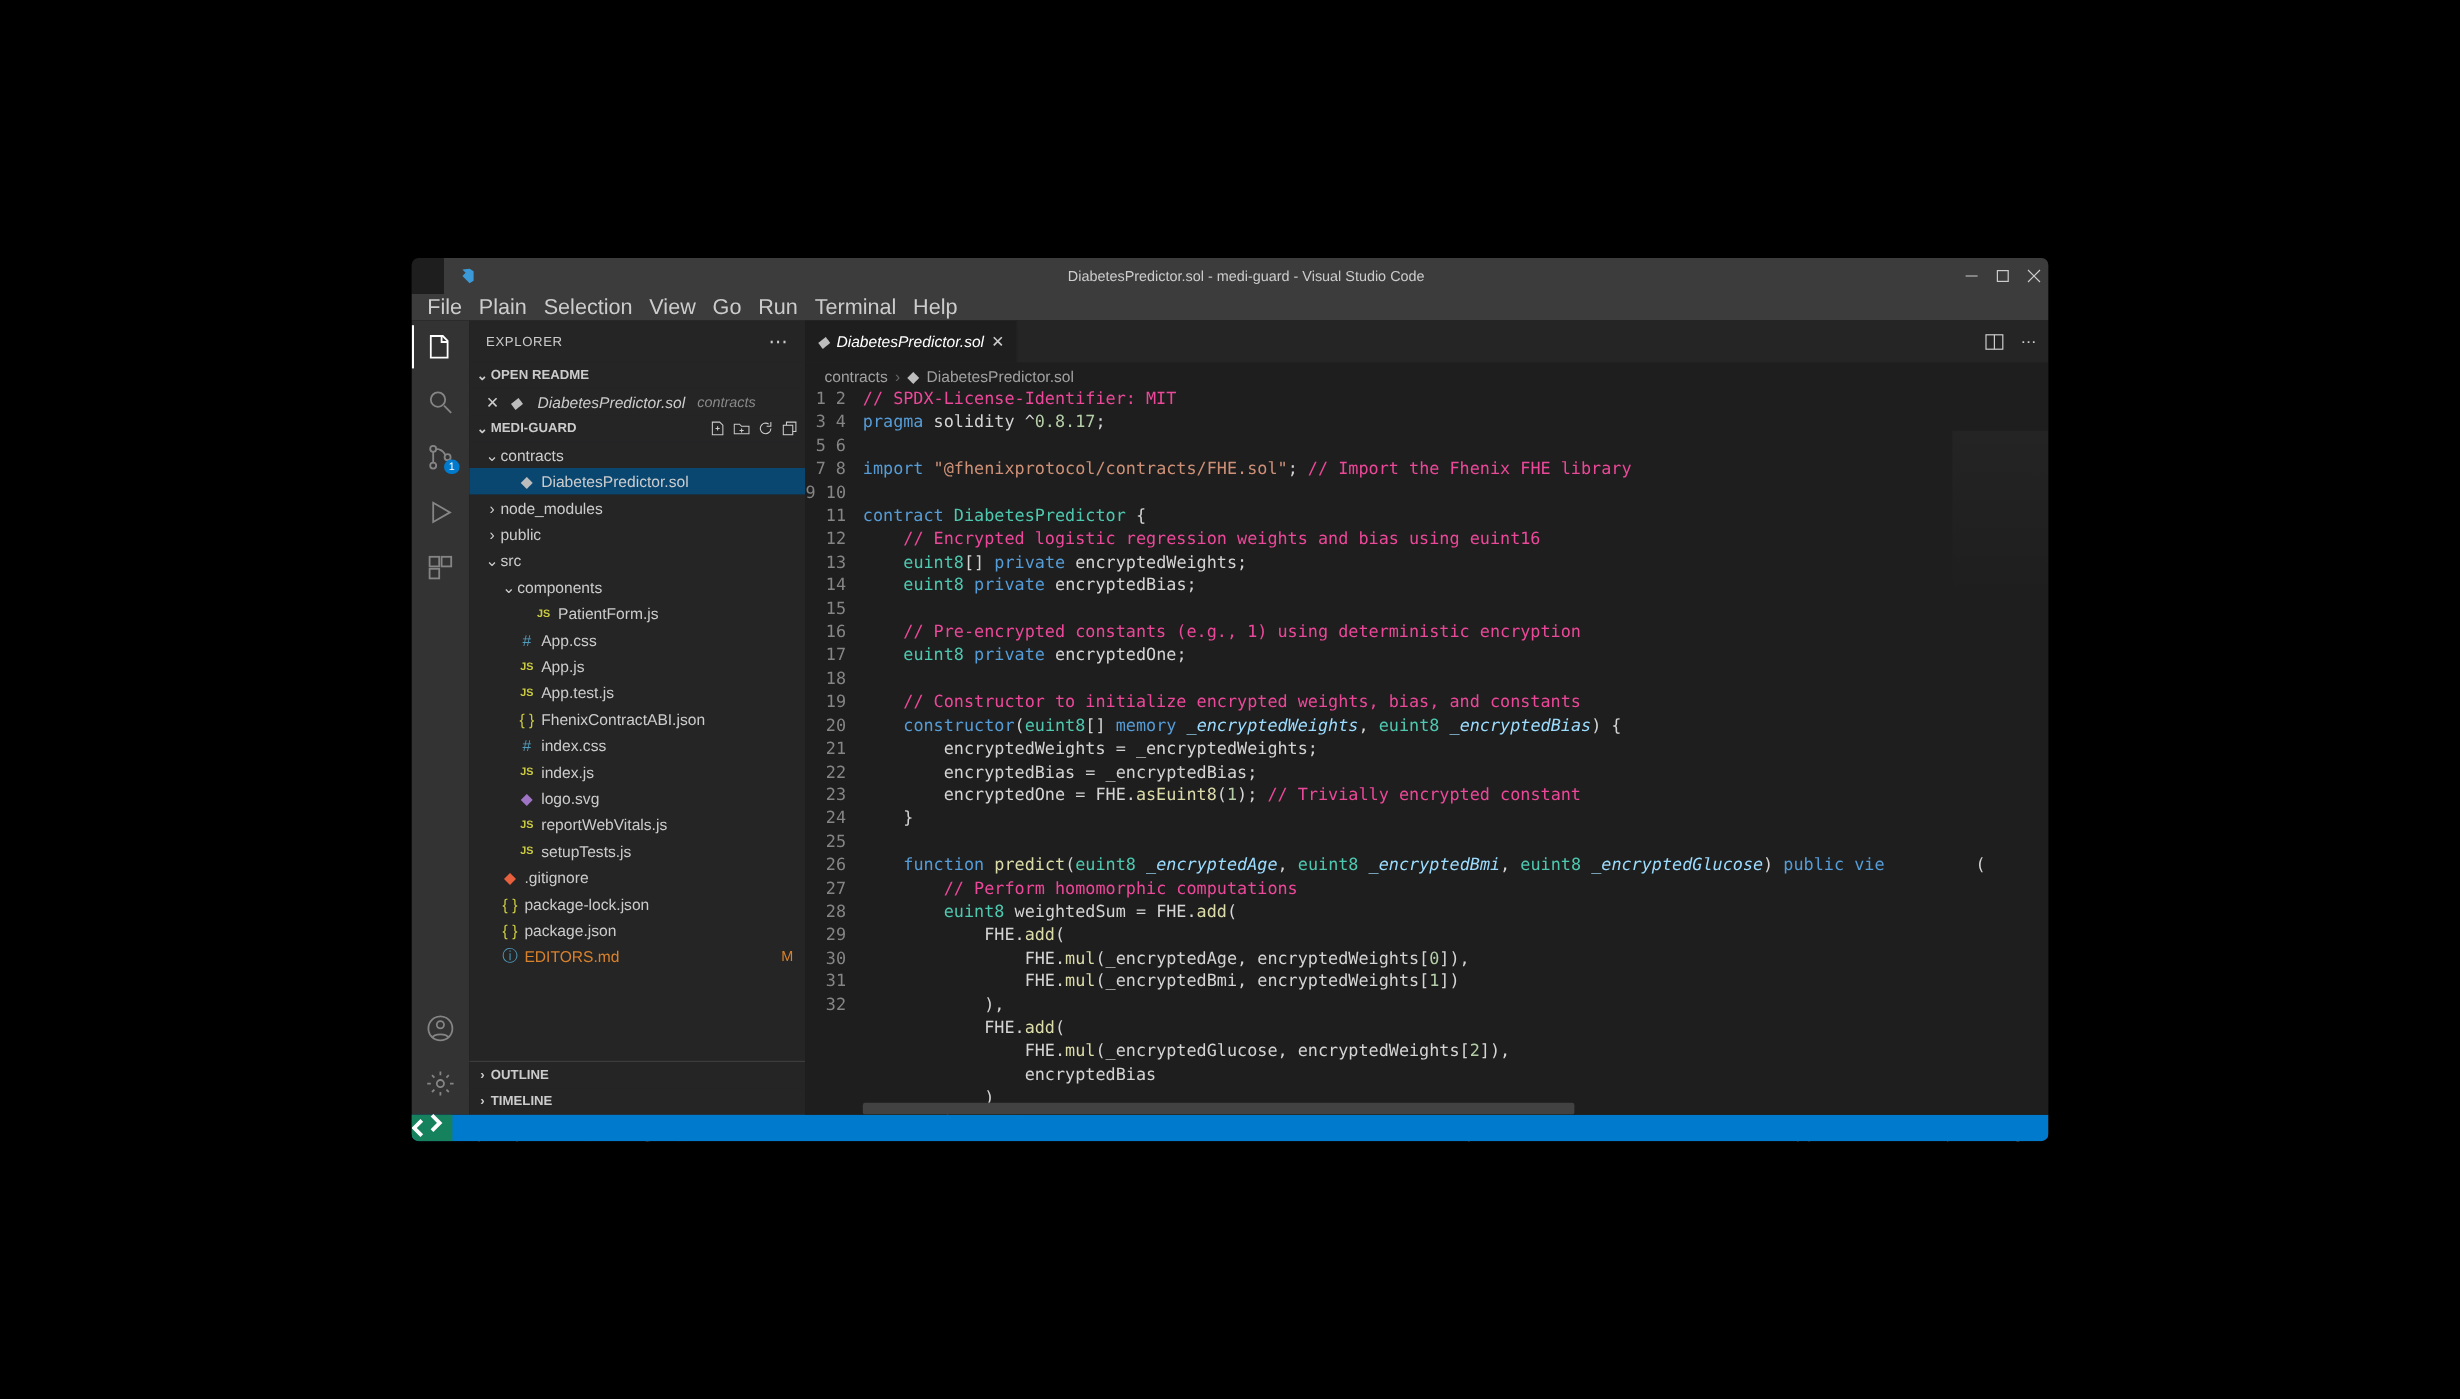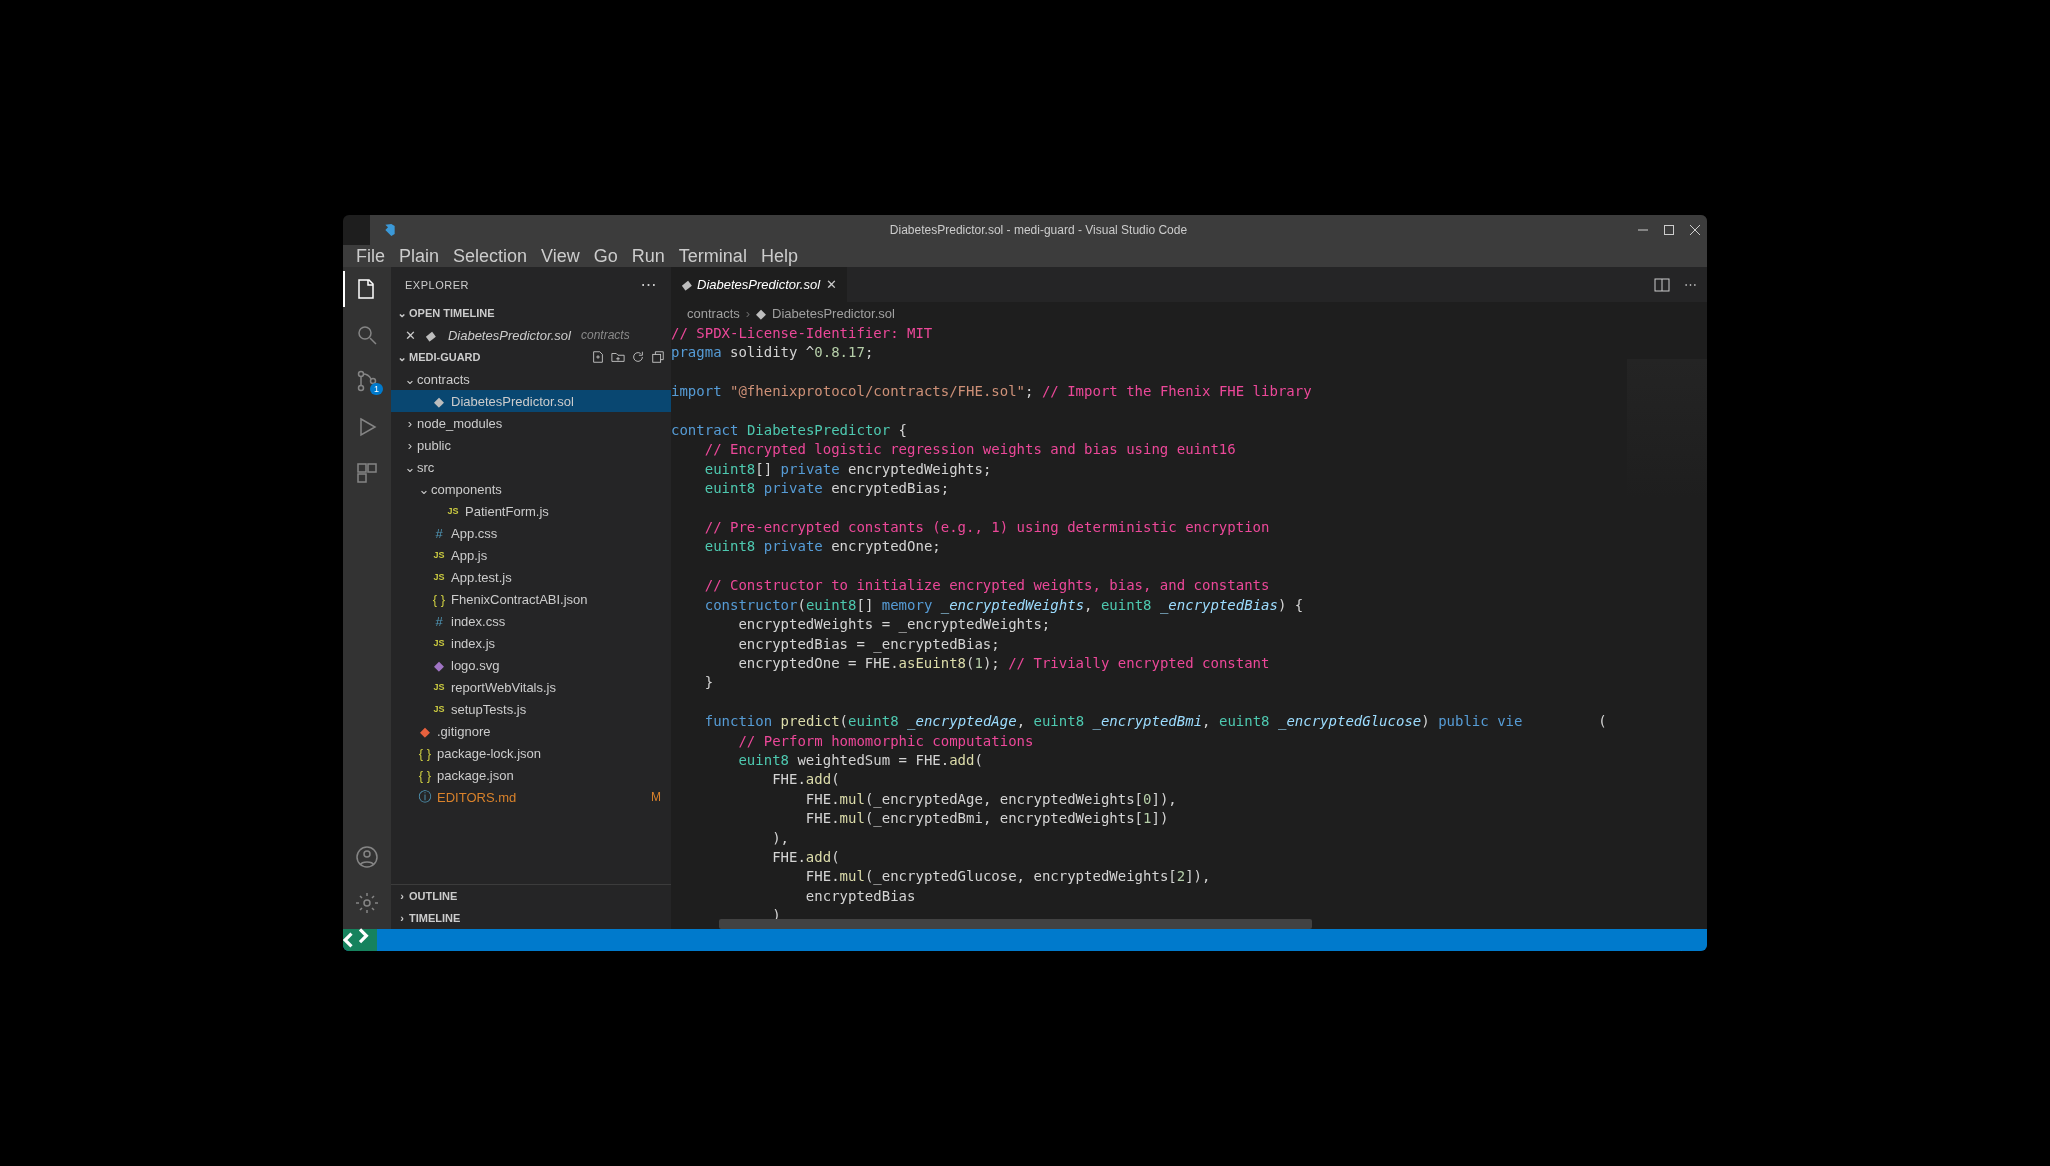--- a/index.html
+++ b/index.html
@@ -220,21 +220,21 @@
       </div>
     </div>
 
     <div class="sidebar">
       <div class="sidebar-header">
         <span>EXPLORER</span>
         <span class="dots">⋯</span>
       </div>
       <div class="section-hdr">
         <span class="chev">⌄</span>
-        <span>OPEN TIMELINE</span>
+        <span>OPEN README</span>
       </div>
       <div class="tree-row openeditor">
         <span style="font-style:normal">✕</span>
         <span class="ficon ic-sol">◆</span>
         <span>DiabetesPredictor.sol</span>
         <span class="dir">contracts</span>
       </div>
       <div class="section-hdr project">
         <span style="display:flex;align-items:center">
           <span class="chev">⌄</span>
@@ -385,20 +385,53 @@
           <span>⋯</span>
         </div>
       </div>
       <div class="breadcrumb">
         <span>contracts</span>
         <span class="sep">›</span>
         <span class="ic-sol">◆</span>
         <span>DiabetesPredictor.sol</span>
       </div>
       <div class="code-wrap">
+        <div class="gutter" id="gutter">1
+2
+3
+4
+5
+6
+7
+8
+9
+10
+11
+12
+13
+14
+15
+16
+17
+18
+19
+20
+21
+22
+23
+24
+25
+26
+27
+28
+29
+30
+31
+32
+</div>
         <div class="code" id="code"><span class="tok-c">// SPDX-License-Identifier: MIT</span>
 <span class="tok-k">pragma</span> solidity ^<span class="tok-n">0.8.17</span>;
 
 <span class="tok-k">import</span> <span class="tok-s">"@fhenixprotocol/contracts/FHE.sol"</span>; <span class="tok-c">// Import the Fhenix FHE library</span>
 
 <span class="tok-k">contract</span> <span class="tok-t">DiabetesPredictor</span> {
     <span class="tok-c">// Encrypted logistic regression weights and bias using euint16</span>
     <span class="tok-t">euint8</span>[] <span class="tok-k">private</span> encryptedWeights;
     <span class="tok-t">euint8</span> <span class="tok-k">private</span> encryptedBias;
 

